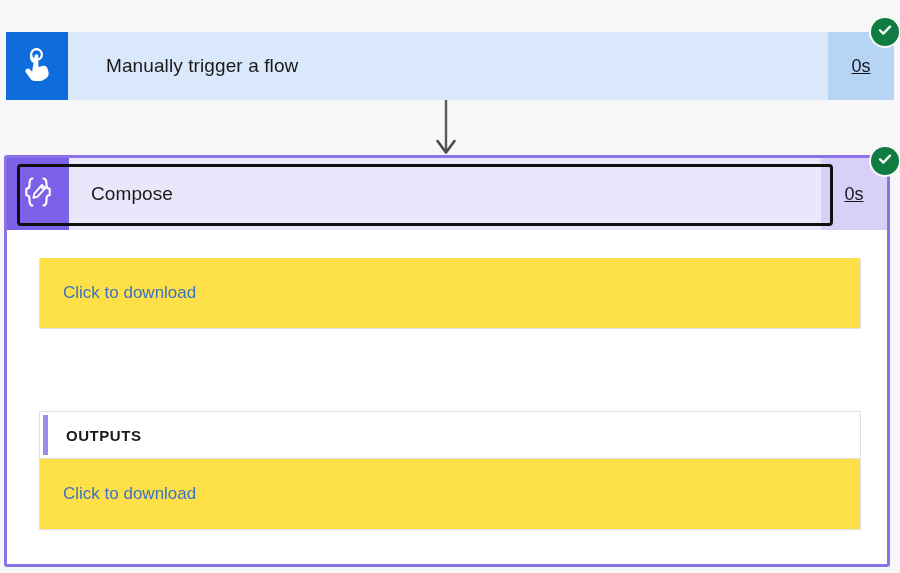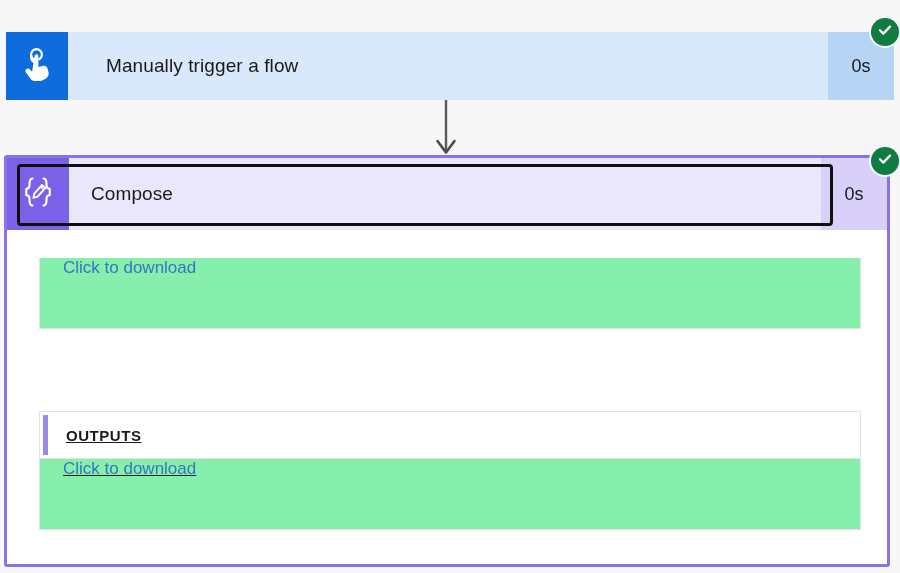--- a/index.html
+++ b/index.html
@@ -43,20 +43,21 @@
     overflow: hidden;
     white-space: nowrap;
   }
   .card-duration {
     flex: 0 0 66px;
     display: flex;
     align-items: center;
     justify-content: center;
     font-size: 18px;
     color: #16161d;
+    text-decoration: underline;
   }
 
   
   #trigger-card {
     left: 6px;
     top: 32px;
     width: 888px;
     height: 68px;
     background: #d9e8fa;
   }
@@ -151,35 +152,36 @@
   .io-head-label {
     padding-left: 26px;
     font-size: 15px;
     font-weight: bold;
     letter-spacing: .55px;
     color: #1b1a19;
   }
   .io-body {
     height: 71px;
     box-sizing: border-box;
-    background: #86efac;
+    background: #fde047;
     border: 1px solid #e2e2e2;
     border-top: none;
     display: flex;
+    align-items: center;
   }
   .io-link {
     padding-left: 23px;
     font-size: 17px;
     color: #3b72c4;
     cursor: pointer;
     text-decoration: none;
   }
 
   #inputs-block  { top: 100px; }
-  #outputs-block { top: 253px; text-decoration: underline; }
+  #outputs-block { top: 253px; }
 </style>
 </head>
 <body>
 
 <div class="card-row" id="trigger-card">
   <div class="card-icon">
     <span>
       <svg width="34" height="36" viewBox="0 0 34 36" aria-hidden="true">
         <path d="M16.5 3.2c-3.0 0-5.4 2.4-5.4 5.4 0 2.0 1.1 3.7 2.7 4.6v2.6c-1.6-0.9-2.7-2.6-2.7-4.6" fill="none" stroke="#ffffff" stroke-width="2.2" stroke-linecap="round"></path>
         <path d="M16.5 3.2c3.0 0 5.4 2.4 5.4 5.4 0 2.0-1.1 3.7-2.7 4.6" fill="none" stroke="#ffffff" stroke-width="2.2" stroke-linecap="round"></path>

